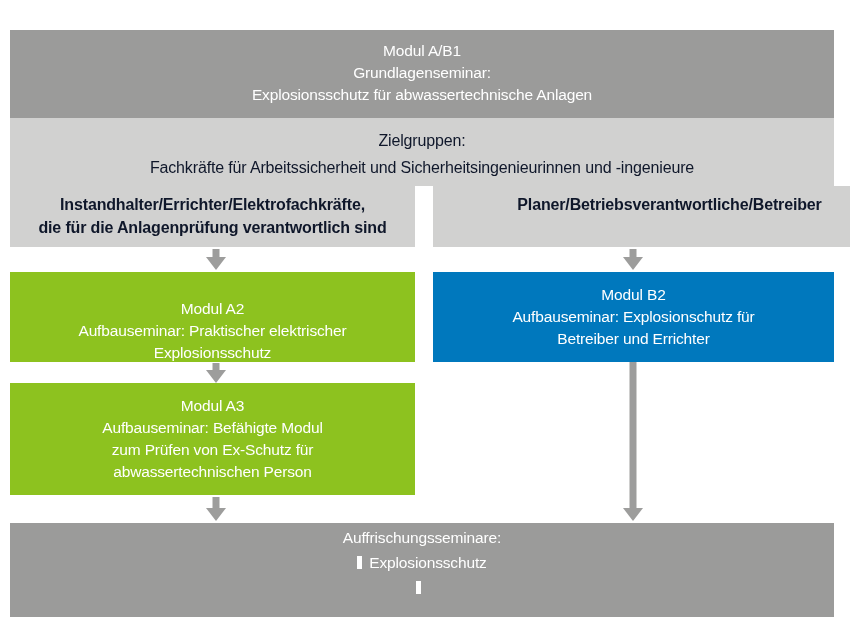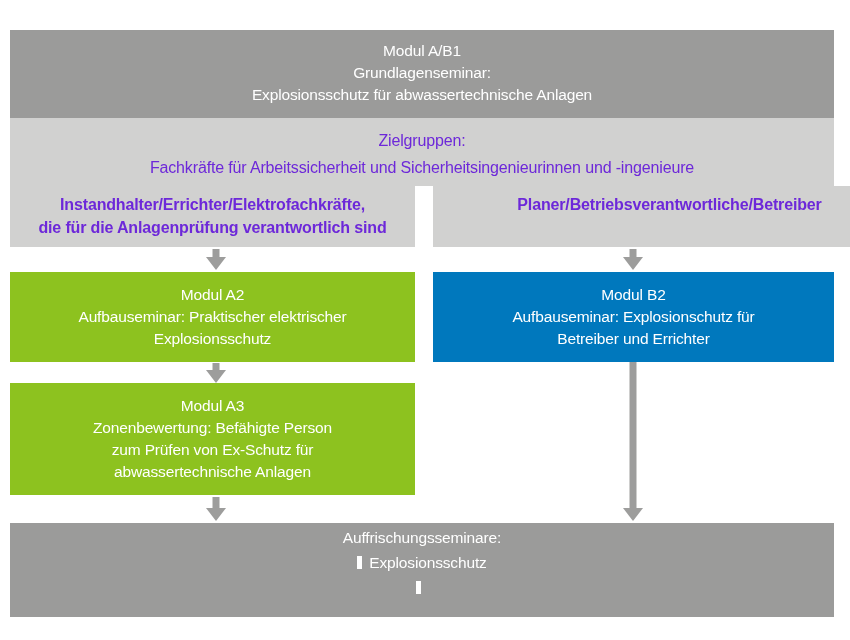--- a/index.html
+++ b/index.html
@@ -4,38 +4,38 @@
 <style>
   html,body { margin:0; padding:0; background:#ffffff; }
   .canvas {
     position:relative; width:850px; height:640px; background:#fff;
     font-family:"Liberation Sans", sans-serif; overflow:hidden;
     letter-spacing:-0.15px;
   }
   .box { position:absolute; box-sizing:border-box; text-align:center; }
   .box .ln { line-height:22px; font-size:15.5px; }
   .white { color:#ffffff; }
-  .darktext { color:#6d28d9; }
+  .darktext { color:#0f172a; }
   .reg  { font-weight:400; }
   .bold { font-weight:400; }
 
   
   .hdr-box   { left:10px; top:30px;  width:824px; height:110px;  background:var(--darkgray); padding-top:10px; }
   .foot-box  { left:10px; top:523px; width:824px; height:94px;  background:var(--darkgray); padding-top:2px; }
   .foot-box .ln { line-height:25px; }
 
   
   .ziel-box  { left:10px; top:118px; width:824px; height:68px;  background:var(--lightgray); padding-top:9px; }
   .ziel-box .ln { line-height:27px; font-size:16px; }
   .aud-left  { left:10px;  top:186px; width:405px; height:61px; background:var(--lightgray); padding-top:7px; }
   .aud-right { left:433px; top:186px; width:473px; height:61px; background:var(--lightgray); padding-top:7px; }
   .aud-left .ln, .aud-right .ln { line-height:23px; font-size:16px;font-weight:bold; }
 
   
-  .a2-box { left:10px;  top:272px; width:405px; height:90px;  background:var(--green); padding-top:12px; }
+  .a2-box { left:10px;  top:272px; width:405px; height:90px;  background:var(--green); padding-top:26px; }
   .b2-box { left:433px; top:272px; width:401px; height:90px;  background:var(--blue);  padding-top:12px; }
   .a3-box { left:10px;  top:383px; width:405px; height:112px; background:var(--green); padding-top:12px; }
 
   
   .arrow { position:absolute; }
   .arrow .shaft { position:absolute; left:50%; transform:translateX(-50%); width:7px; background:var(--arrowgray); }
   .arrow .head  { position:absolute; left:50%; transform:translateX(-50%); width:0; height:0;
                   border-left:10px solid transparent; border-right:10px solid transparent;
                   border-top:13px solid var(--arrowgray); }
   .arrow.small { width:20px; height:21px; }
@@ -103,23 +103,23 @@
     <div class="ln bold">Betreiber und Errichter</div>
   </div>
 
   <div class="arrow arr-a2a3">
     <div class="shaft"></div>
     <div class="head"></div>
   </div>
 
   <div class="box a3-box white">
     <div class="ln reg">Modul A3</div>
-    <div class="ln bold">Zonenbewertung: Befähigte Person</div>
+    <div class="ln bold">Aufbauseminar: Befähigte Modul</div>
     <div class="ln bold">zum Prüfen von Ex-Schutz für</div>
-    <div class="ln bold">abwassertechnische Anlagen</div>
+    <div class="ln bold">abwassertechnischen Person</div>
   </div>
 
   <div class="arrow arr-a3f">
     <div class="shaft"></div>
     <div class="head"></div>
   </div>
 
   <div class="arrow arr-b2f">
     <div class="shaft"></div>
     <div class="head"></div>

